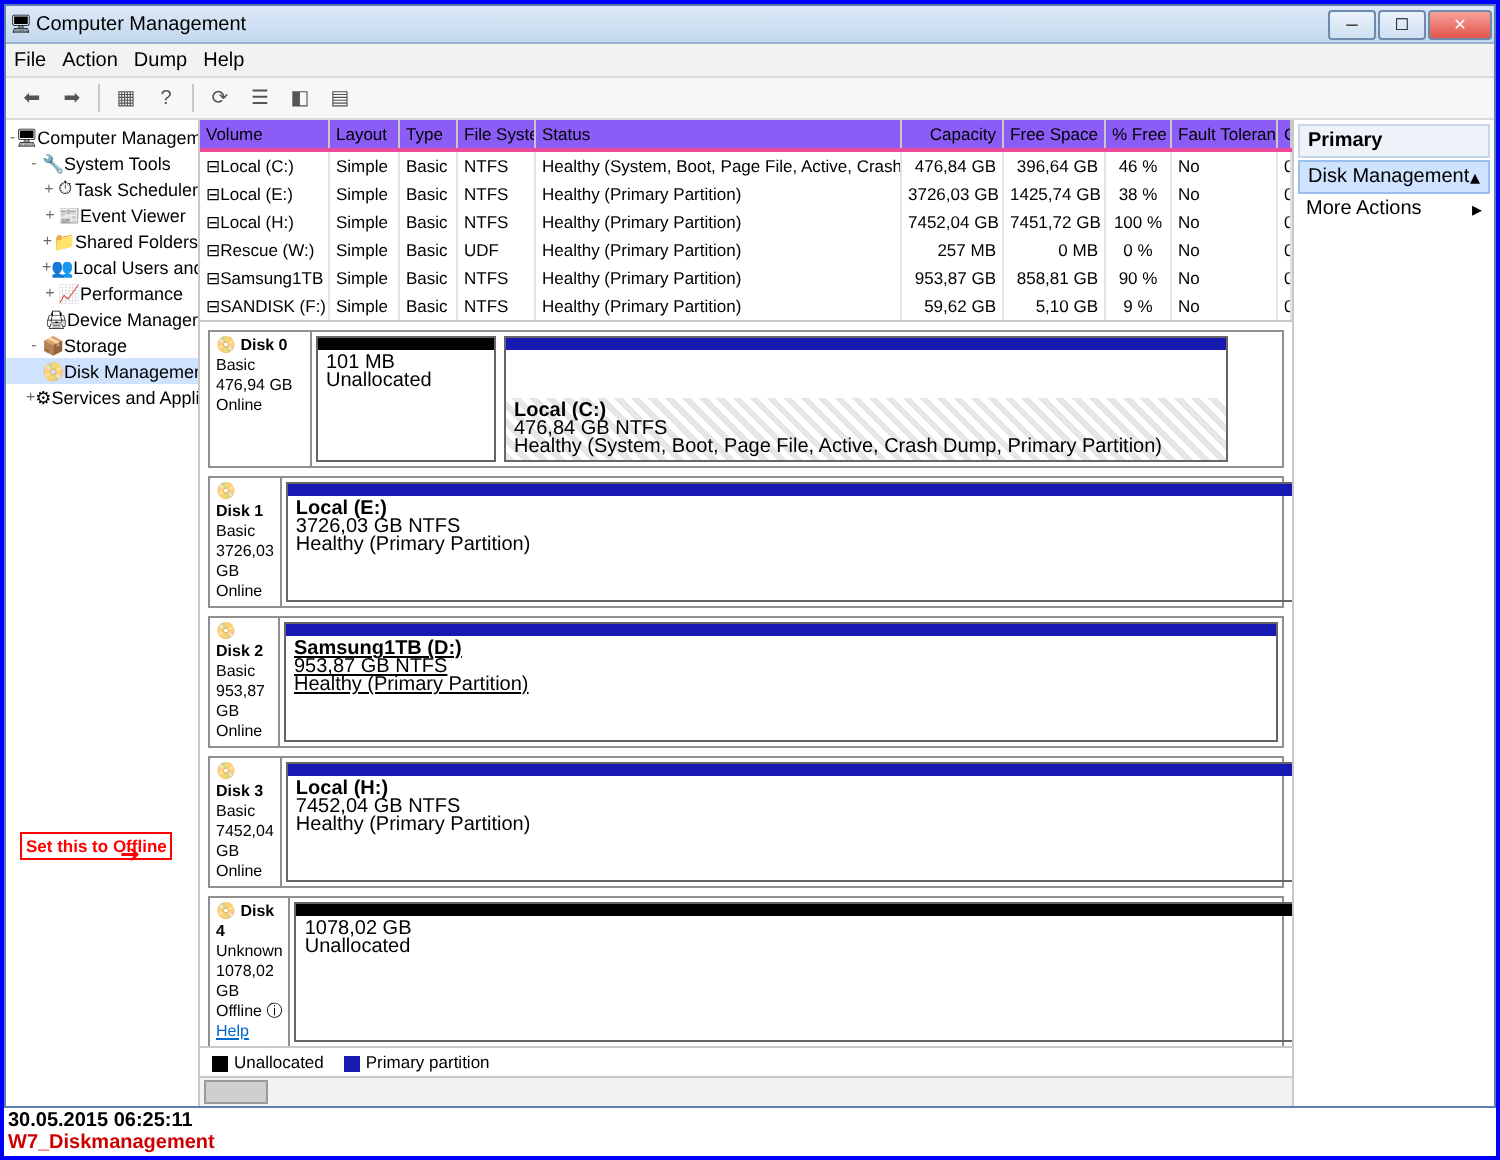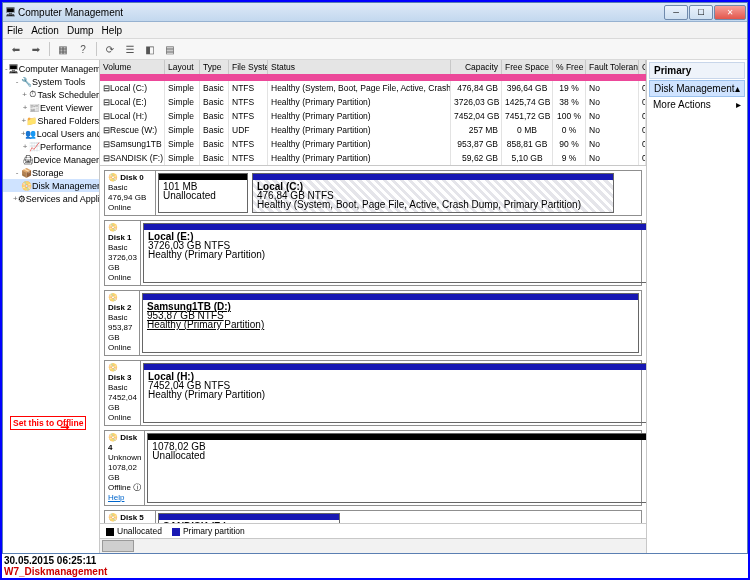--- a/index.html
+++ b/index.html
@@ -20,23 +20,23 @@
 .body{flex:1;display:flex;min-height:0}
 .tree{width:96px;border-right:1px solid #c8c8c8;overflow:hidden;padding-top:2px;font-size:9px}
 .trow{display:flex;align-items:center;height:13px;white-space:nowrap;padding-left:2px;cursor:default}
 .trow .tw{display:inline-block;width:8px;text-align:center;color:#6b6b6b;font-size:8px}
 .trow .ico{width:11px;display:inline-block;text-align:center;font-size:9px}
 .trow.sel{background:#cfe3ff}
 .center{flex:1;display:flex;flex-direction:column;min-width:0;border-right:1px solid #c8c8c8}
 .grid{border-bottom:1px solid #c8c8c8}
 .ghead,.grow{display:flex;font-size:8.5px}
 .ghead div,.grow div{border-right:1px solid #e3e3e3;padding:1px 3px;height:12px;line-height:12px;overflow:hidden;white-space:nowrap}
-.ghead{background:#e5e5e5;border-bottom:7px solid #ec4899}
+.ghead{background:#8b5cf6;border-bottom:2px solid #ec4899}
 .ghead div{border-right:1px solid #c8c8c8}
-.cvol{width:58px}.clay{width:28px}.ctype{width:22px}.cfs{width:32px}.cstat{width:176px}.ccap{width:44px;text-align:right}.cfree{width:44px;text-align:center}.cpct{width:26px;text-align:center}.cft{width:46px}.coh{flex:1}
+.cvol{width:58px}.clay{width:28px}.ctype{width:22px}.cfs{width:32px}.cstat{width:176px}.ccap{width:44px;text-align:right}.cfree{width:44px;text-align:right}.cpct{width:26px;text-align:center}.cft{width:46px}.coh{flex:1}
 .diskarea{flex:1;overflow:auto;padding:4px 4px 0 4px}
 .diskrow{display:flex;border:1px solid #8f8f8f;margin-bottom:4px;background:#fff;min-height:36px}
 .diskleft{width:44px;border-right:1px solid #8f8f8f;padding:2px 3px;font-size:8px;line-height:10px}
 .diskleft .dn{font-weight:bold}
 .diskright{flex:1;display:flex}
 .vol{border:1px solid #666;margin:2px;display:flex;flex-direction:column;font-size:10px;line-height:9px}
 .volbar{height:6px;background:#1818b3}
 .volbar.un{background:#000}
 .volbody{padding:2px 4px;flex:1}
 .volbody .vn{font-weight:bold}
@@ -116,21 +116,21 @@
               <div class="coh">Overhead</div>
             </div>
             <div class="grow">
               <div class="cvol">⊟Local (C:)</div>
               <div class="clay">Simple</div>
               <div class="ctype">Basic</div>
               <div class="cfs">NTFS</div>
               <div class="cstat">Healthy (System, Boot, Page File, Active, Crash Dump, Primary Partition)</div>
               <div class="ccap">476,84 GB</div>
               <div class="cfree">396,64 GB</div>
-              <div class="cpct">19 %</div>
+              <div class="cpct">46 %</div>
               <div class="cft">No</div>
               <div class="coh">0 %</div>
             </div>
             <div class="grow">
               <div class="cvol">⊟Local (E:)</div>
               <div class="clay">Simple</div>
               <div class="ctype">Basic</div>
               <div class="cfs">NTFS</div>
               <div class="cstat">Healthy (Primary Partition)</div>
               <div class="ccap">3726,03 GB</div>
@@ -197,21 +197,21 @@
                 <div>Online</div>
               </div>
               <div class="diskright">
                 <div class="vol" style="width: 88px;">
                   <div class="volbar un"></div>
                   <div class="volbody">
                     <div>101 MB</div>
                     <div>Unallocated</div>
                   </div>
                 </div>
-                <div class="vol sys" style="width: 360px;">
+                <div class="vol sys" style="width: 360px; gap: 24px;">
                   <div class="volbar "></div>
                   <div class="volbody">
                     <div class="vn">Local  (C:)</div>
                     <div>476,84 GB NTFS</div>
                     <div>Healthy (System, Boot, Page File, Active, Crash Dump, Primary Partition)</div>
                   </div>
                 </div>
               </div>
             </div>
             <div class="diskrow">

